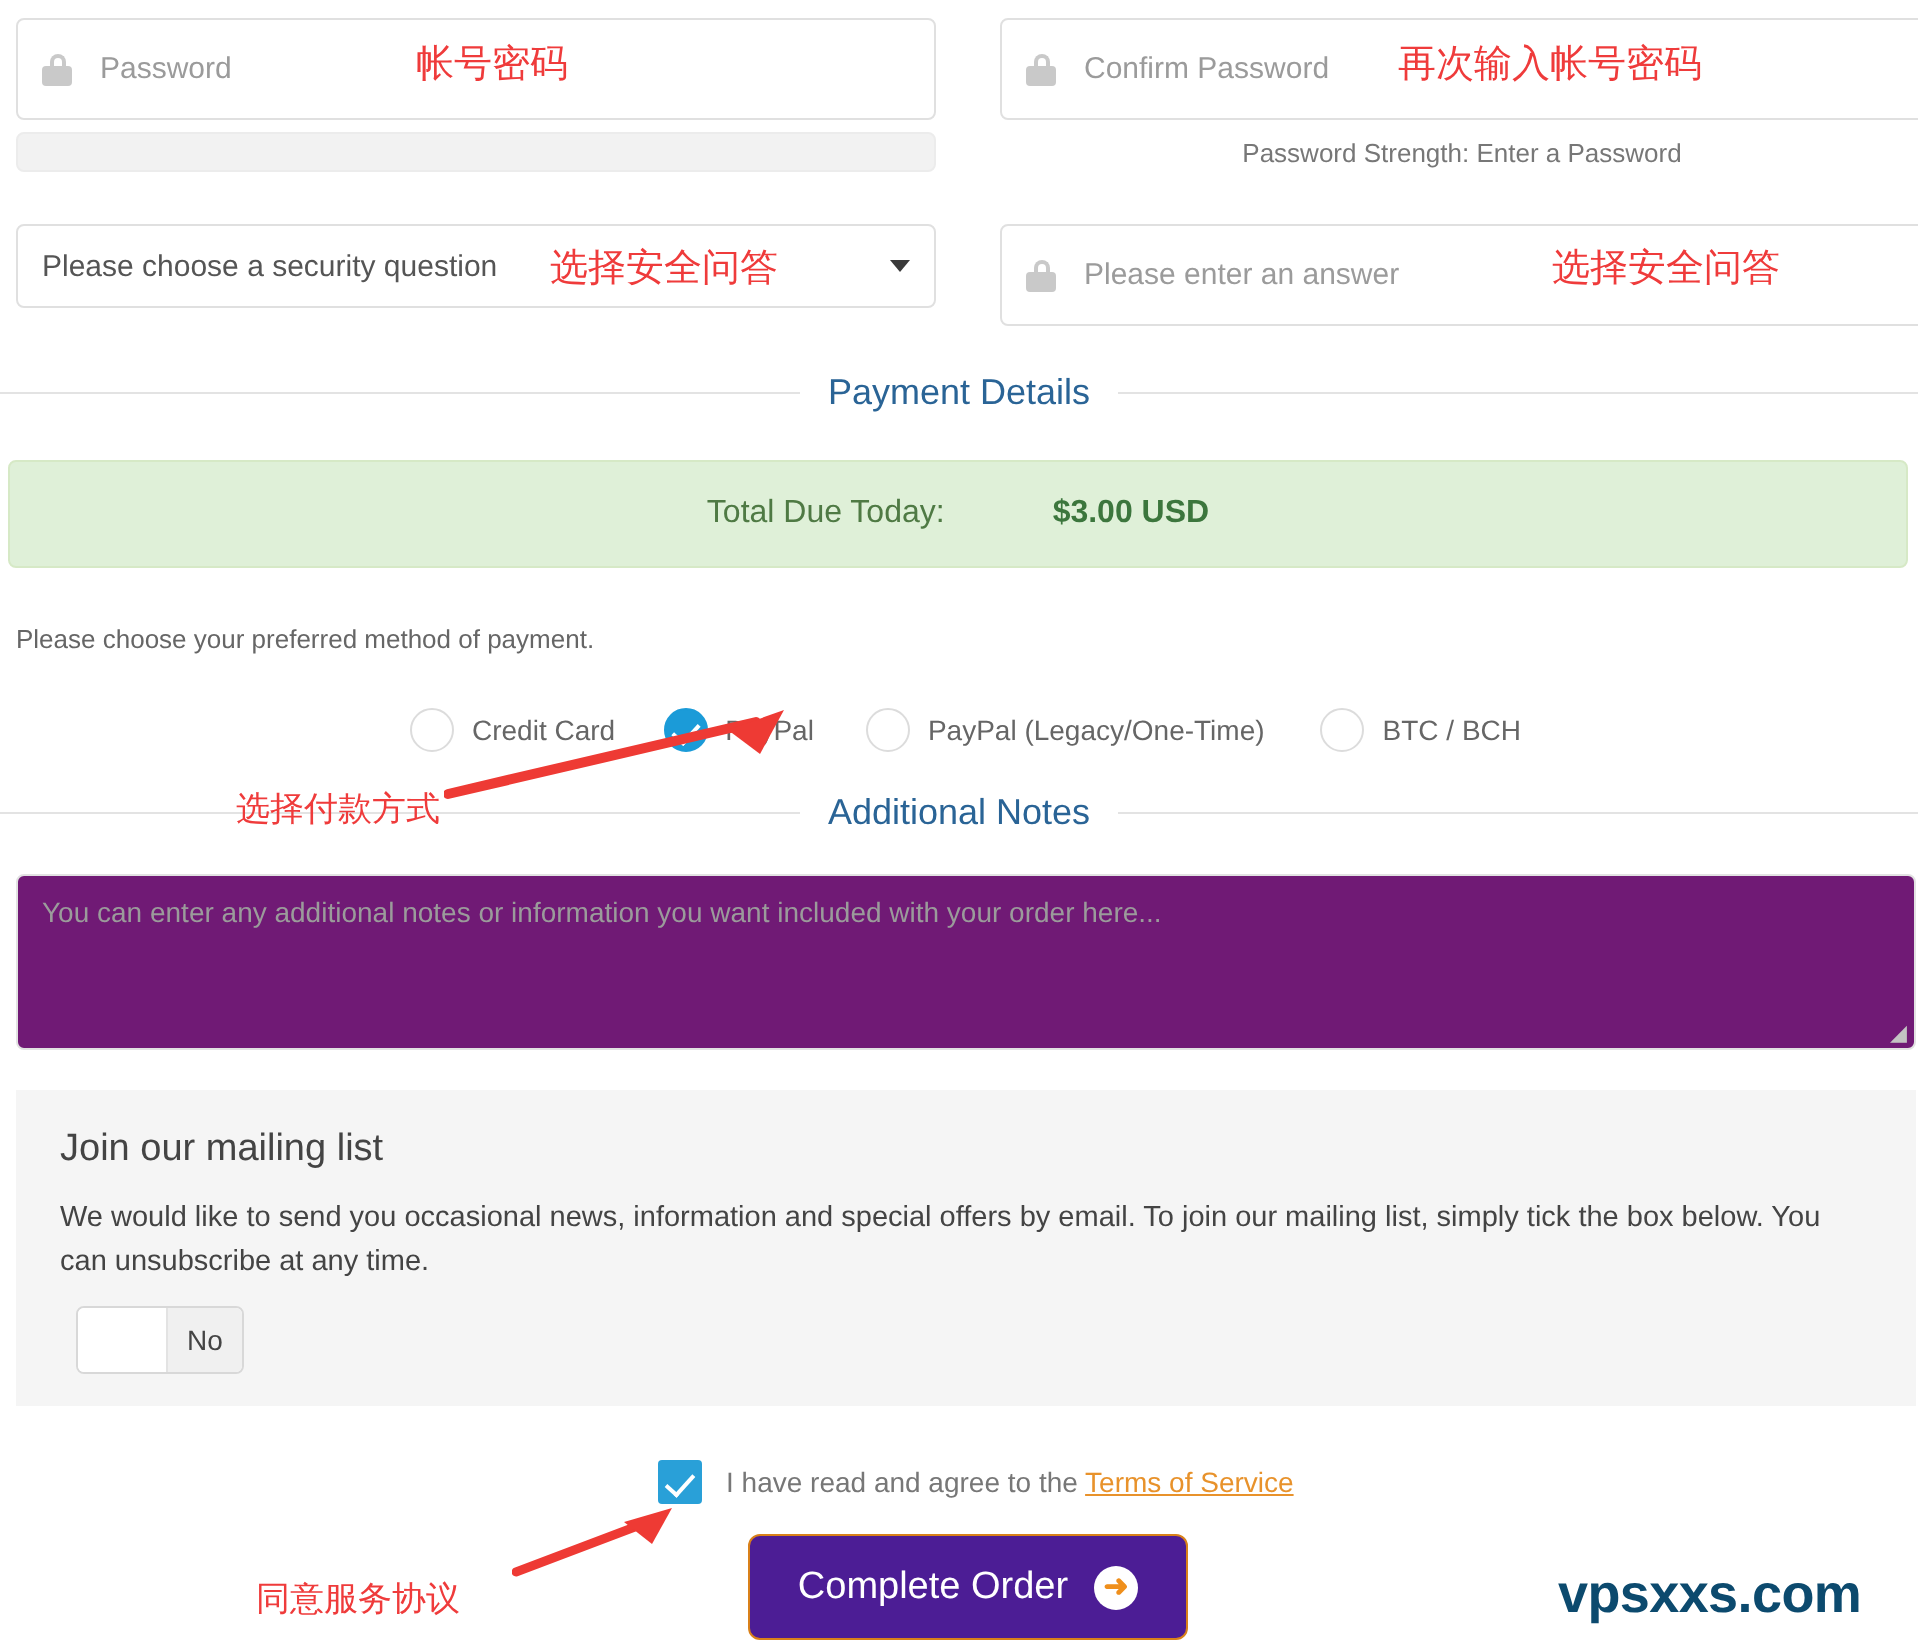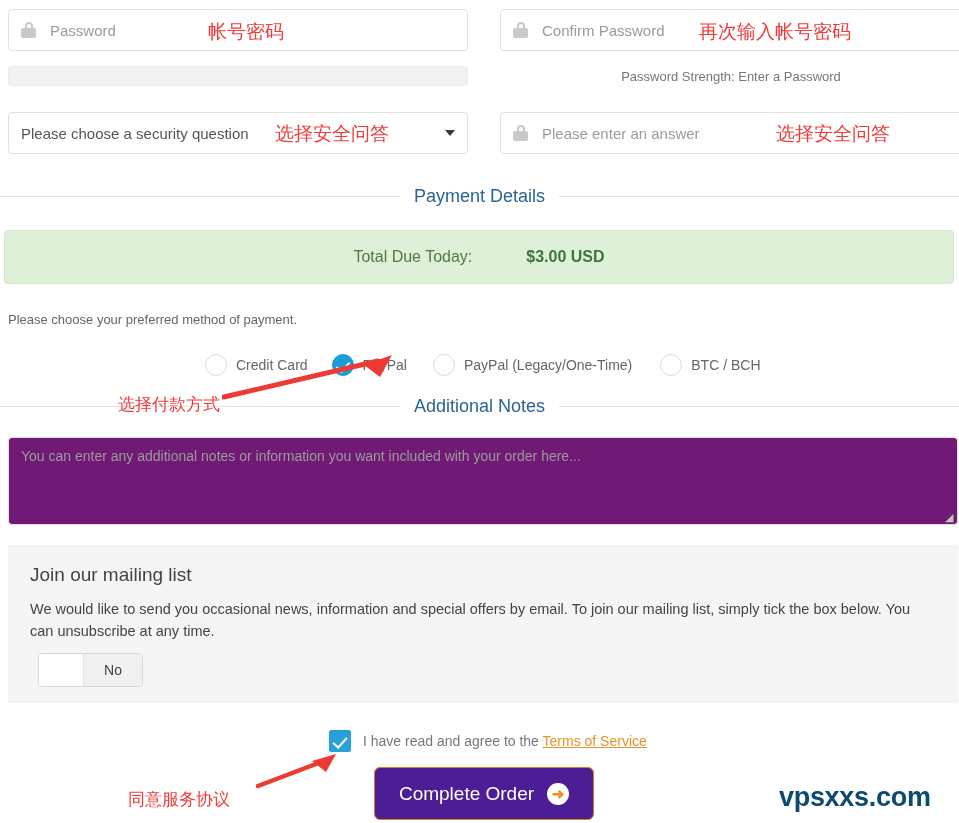--- a/index.html
+++ b/index.html
@@ -8,21 +8,21 @@
     width: 959px; height: 823px;
     background: #ffffff;
     font-family: "Liberation Sans", sans-serif;
     overflow: hidden;
   }
   .page { position: relative; width: 959px; height: 823px; background:#fff; }
 
   
   .field {
     position: absolute;
-    height: 42px;
+    height: 51px;
     border: 1px solid #e0e0e0;
     border-radius: 4px;
     background: #fff;
     display: flex;
     align-items: center;
     padding: 0 12px;
     font-size: 15px;
     color: #7b7b7b;
   }
   .field .lock {
@@ -179,21 +179,21 @@
     font-weight: normal;
     color: #444;
   }
   .mailpanel p {
     margin: 0;
     font-size: 14.5px;
     line-height: 1.55;
     color: #444;
   }
   .toggle {
-    width: 105px; height: 34px;
+    width: 84px; height: 34px;
     border: 1px solid #d8d8d8;
     border-radius: 4px;
     display: flex;
     overflow: hidden;
     background: #fff;
   }
   .toggle .knob { width: 45px; background: #fff; border-right: 1px solid #e3e3e3; }
   .toggle .tlabel {
     flex: 1 1 auto;
     background: #f0f0f0;

